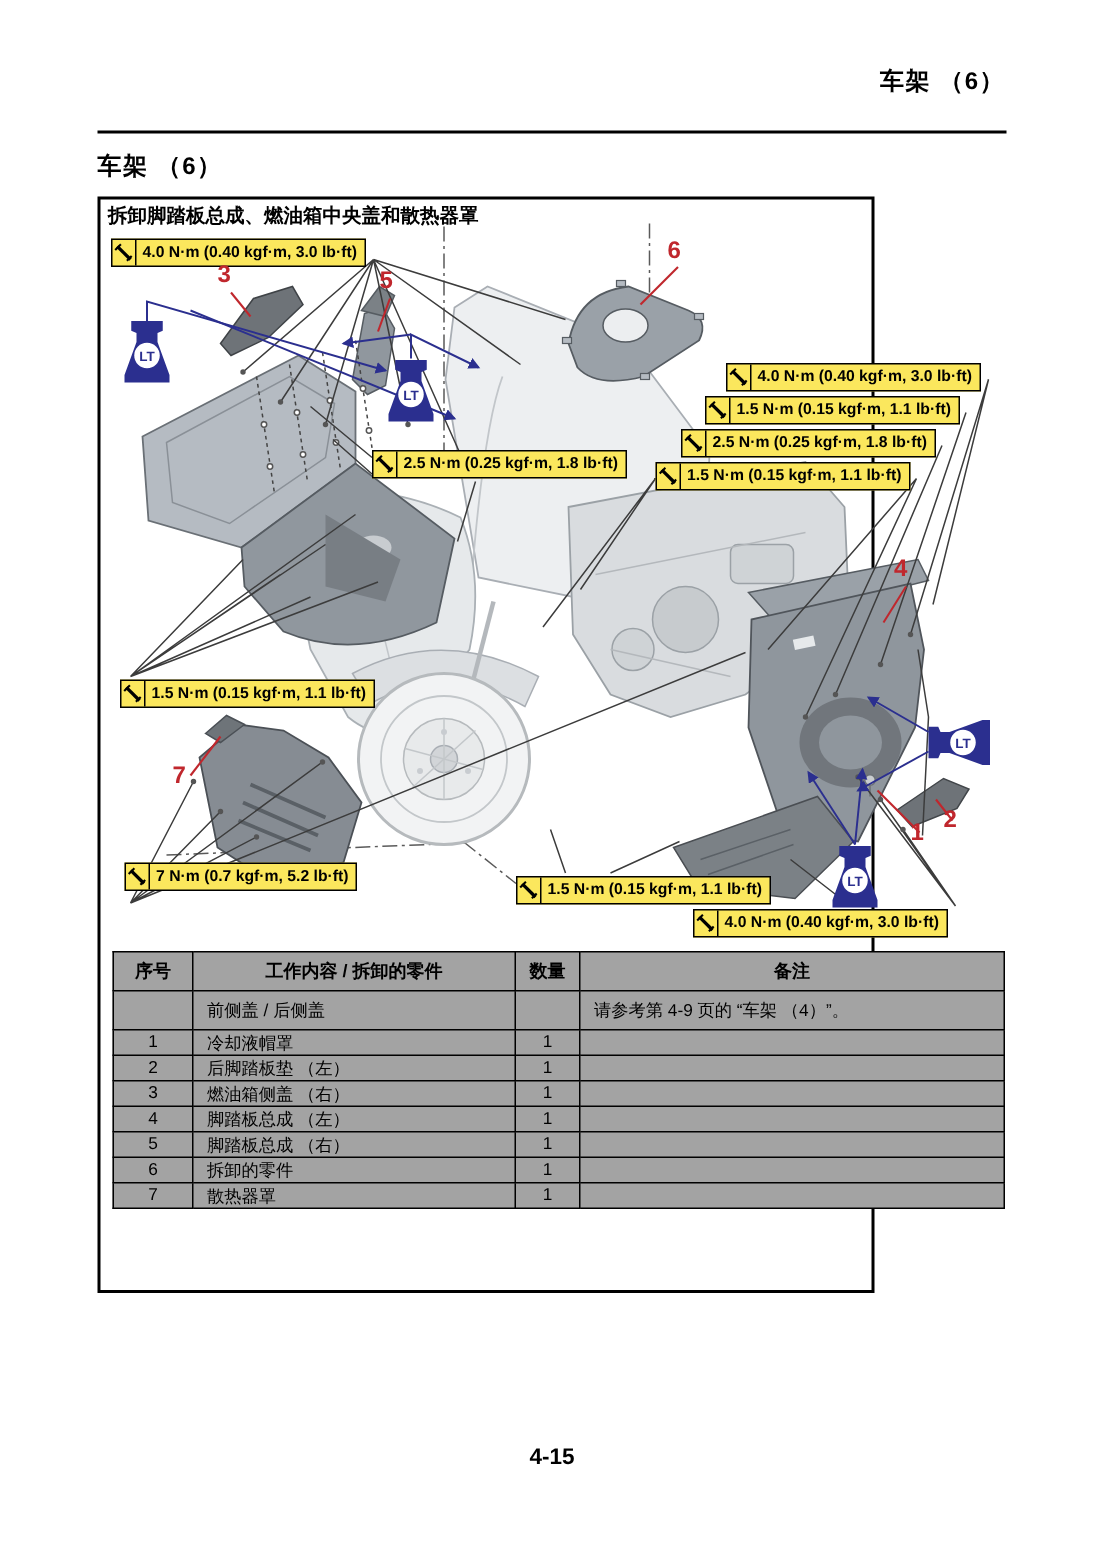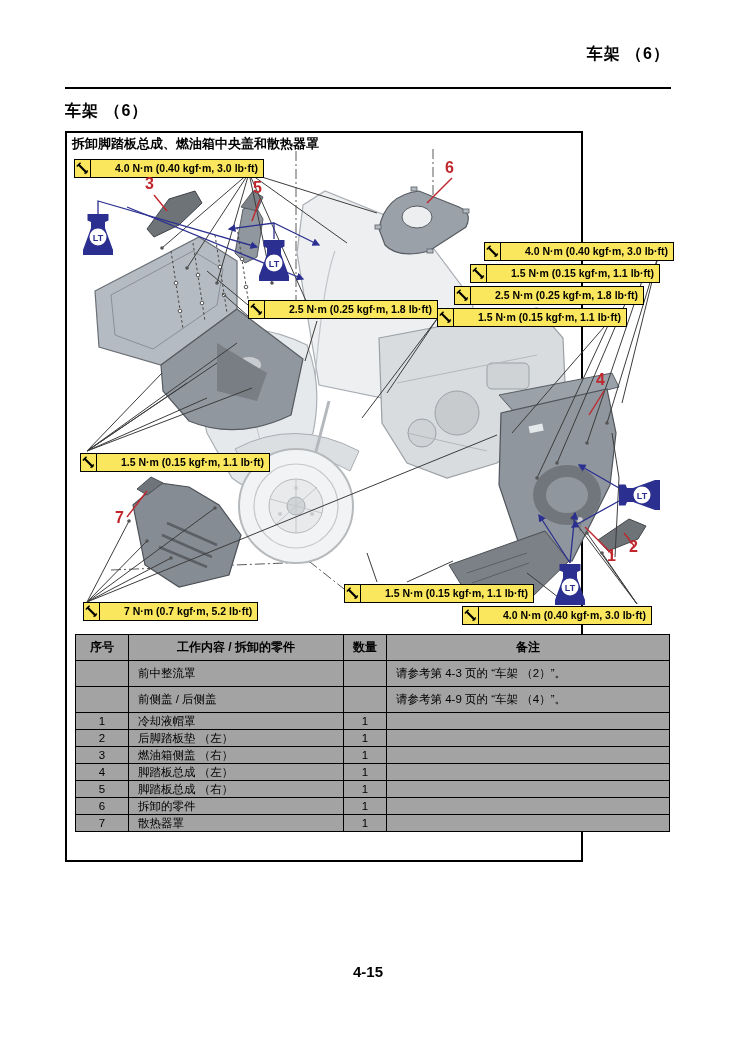--- a/index.html
+++ b/index.html
@@ -10,21 +10,21 @@
   }
   .abs{position:absolute;}
   .hdr-title{top:44px;right:66px;font-size:16px;font-weight:bold;letter-spacing:1px;}
   .hdr-rule{top:87px;left:65px;width:606px;height:2px;background:#000;}
   .sec-title{top:101px;left:65px;font-size:16px;font-weight:bold;letter-spacing:1px;}
   .diagram-box{top:131px;left:65px;width:518px;height:731px;border:2px solid #000;box-sizing:border-box;}
   .diagram-title{position:absolute;top:2px;left:5px;font-size:13px;font-weight:bold;z-index:5;}
   .art{position:absolute;top:0;left:0;z-index:1;}
   .tq{
     position:absolute;display:flex;align-items:stretch;z-index:6;
-    border:1.5px solid #000;background:#fbe75d;white-space:nowrap;height:17px;gap:20px;
+    border:1.5px solid #000;background:#fbe75d;white-space:nowrap;height:17px;
   }
   .tq .ic{width:15px;display:flex;align-items:center;justify-content:center;border-right:1.4px solid #000;}
   .tq .tx{padding:1px 5px 0 4px;font-size:10.5px;font-weight:bold;line-height:15px;}
   .co{position:absolute;z-index:7;color:#c0272d;font-size:16px;font-weight:bold;line-height:16px;}
   .parts-table{
     position:absolute;left:8px;top:501px;z-index:6;background:#a3a3a3;
     border-collapse:collapse;table-layout:fixed;width:594px;
   }
   .parts-table td{border:1.2px solid #000;font-size:11.5px;vertical-align:middle;padding:0;overflow:hidden;}
   .parts-table td.c{text-align:center;}
@@ -298,21 +298,21 @@
   <div class="tq" style="left:13px;top:320px;">
       <span class="ic">
         <svg width="13" height="13" viewBox="0 0 13 13">
           <path d="M2.2 2.2 L11 11" stroke="#000" stroke-width="2.2"></path>
           <path d="M0.8 4.6 L4.6 0.8" stroke="#000" stroke-width="1.4"></path>
           <path d="M8.6 11.8 L11.8 8.6" stroke="#000" stroke-width="1.4"></path>
         </svg>
       </span>
       <span class="tx">1.5 N·m (0.15 kgf·m, 1.1 lb·ft)</span>
     </div>
-  <div class="tq" style="left:16px;top:469px;">
+  <div class="tq" style="left:16px;top:442px;">
       <span class="ic">
         <svg width="13" height="13" viewBox="0 0 13 13">
           <path d="M2.2 2.2 L11 11" stroke="#000" stroke-width="2.2"></path>
           <path d="M0.8 4.6 L4.6 0.8" stroke="#000" stroke-width="1.4"></path>
           <path d="M8.6 11.8 L11.8 8.6" stroke="#000" stroke-width="1.4"></path>
         </svg>
       </span>
       <span class="tx">7 N·m (0.7 kgf·m, 5.2 lb·ft)</span>
     </div>
   <div class="tq" style="left:277px;top:451px;">
@@ -353,26 +353,20 @@
       </colgroup>
     <tbody>
         <tr class="hd">
       <td>序号</td>
       <td>工作内容 / 拆卸的零件</td>
       <td>数量</td>
       <td>备注</td>
     </tr>
     <tr class="rr">
       <td class="c"></td>
-          <td class="l">前中整流罩</td>
-      <td class="c"></td>
-          <td class="l">请参考第 4-3 页的 “车架 （2）”。</td>
-    </tr>
-    <tr class="rr">
-      <td class="c"></td>
           <td class="l">前侧盖 / 后侧盖</td>
       <td class="c"></td>
           <td class="l">请参考第 4-9 页的 “车架 （4）”。</td>
     </tr>
     <tr class="ir">
       <td class="c">1</td>
       <td class="l">冷却液帽罩</td>
       <td class="c">1</td>
           <td></td>
     </tr>

